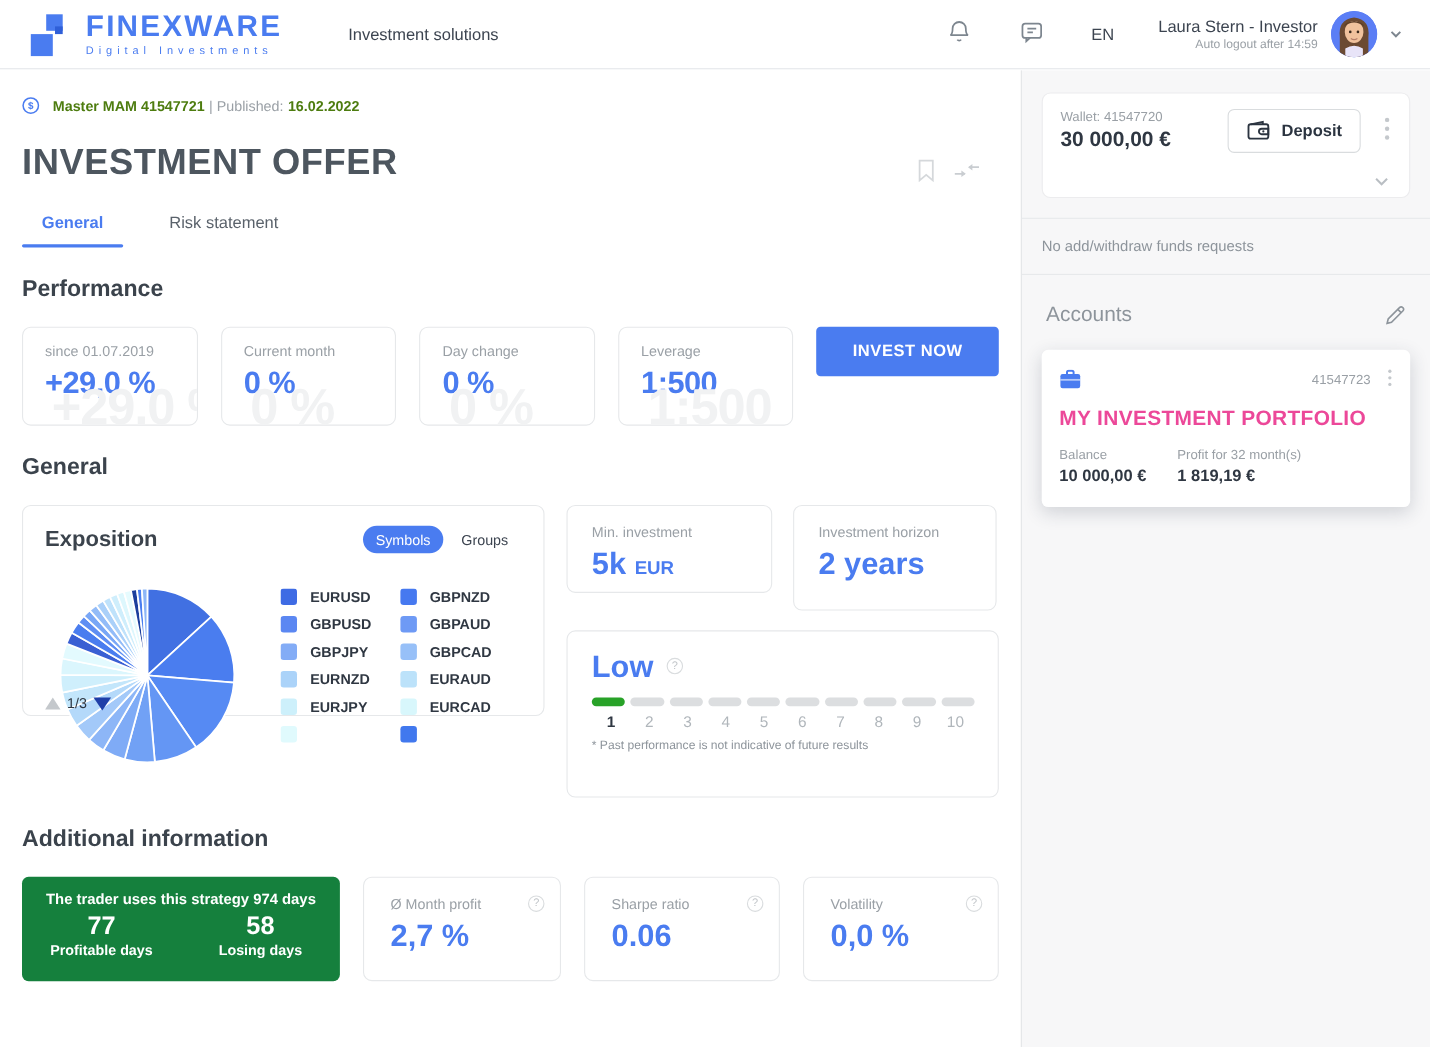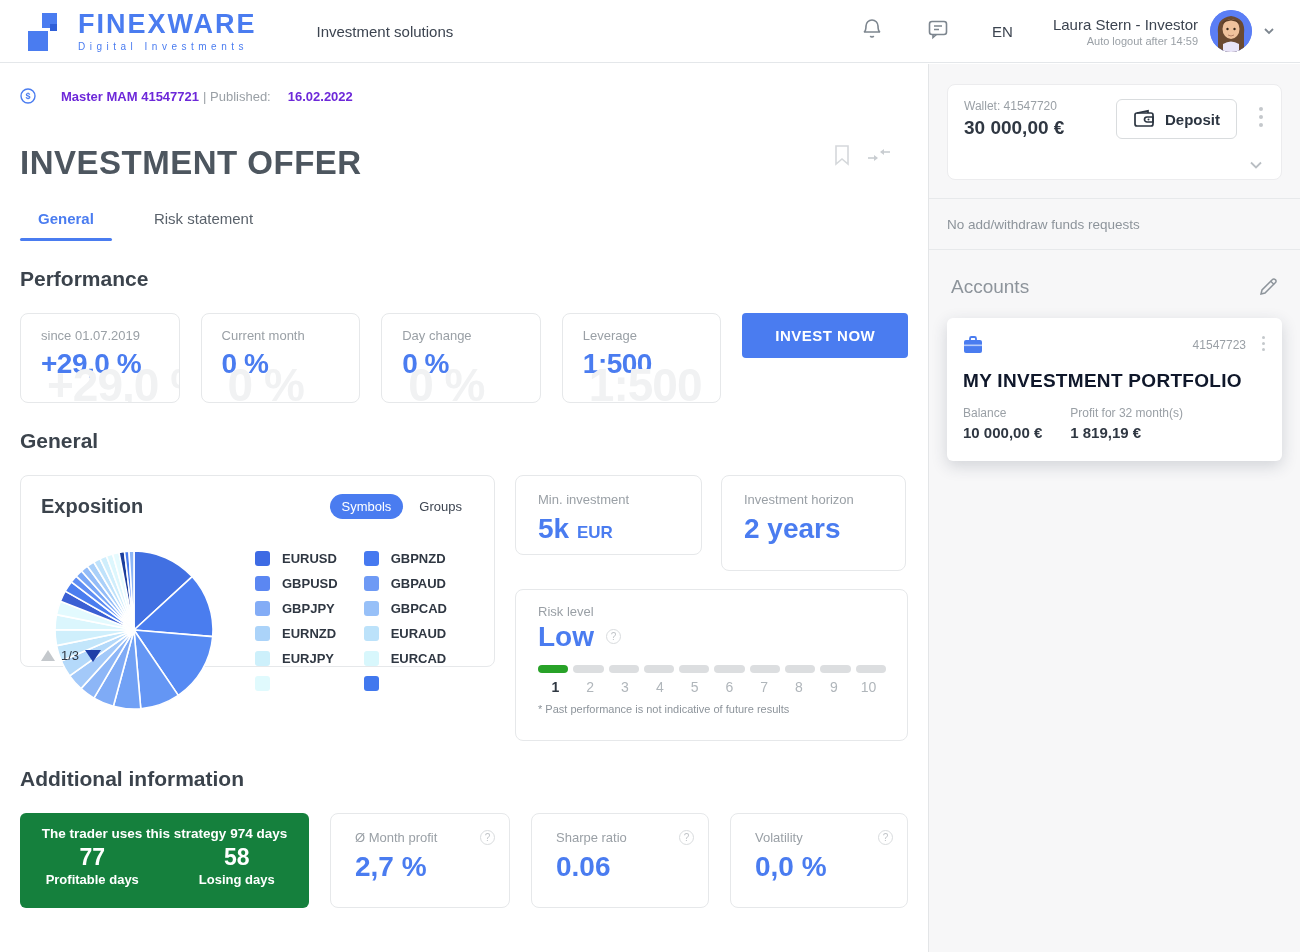--- a/index.html
+++ b/index.html
@@ -26,24 +26,24 @@
   .user-sub { font-size:11px; color:#9aa0a6; margin-top:2px; }
   .avatar { width:42px; height:42px; border-radius:50%; overflow:hidden; background:#5b7ef5; margin-right:10px; cursor:pointer; flex-shrink:0; }
   .chev { color:#7d868f; cursor:pointer; }
 
   
   .main { position:absolute; top:64px; left:0; width:928px; height:888px; background:#fff; padding:24px 20px 0 20px; }
   .sidebar { position:absolute; top:64px; right:0; width:372px; height:888px; background:#f7f7f8; border-left:1px solid #e3e5e7; padding:20px 18px 0 18px; }
 
   
   .crumb { display:flex; align-items:center; font-size:13px; color:#9aa0a6; }
-  .crumb b { color:#6d28d9;margin-left:13px; }
+  .crumb b { color:#4d7c0f; }
   .coin-icon { width:16px; height:16px; margin-right:12px; }
   .crumb .sep { margin:0 4px; }
-  .title-row { display:flex; align-items:flex-start; margin-top:40px; }
+  .title-row { display:flex; align-items:flex-end; margin-top:24px; }
   .page-title { font-size:33px; font-weight:bold; color:#4d565f; letter-spacing:0.5px; }
   .title-icons { margin-left:auto; margin-right:16px; display:flex; align-items:center; gap:14px; }
   .title-icons svg { cursor:pointer; }
 
   
   .tabs { display:flex; margin-top:28px; gap:24px; }
   .tab { font-size:15px; padding:0 18px 14px 18px; cursor:pointer; color:#5a626b; position:relative; }
   .tab.active { color:#4a7cf0; font-weight:bold; }
   .tab.active::after { content:""; position:absolute; left:0; right:0; bottom:0; height:3px; background:#4a7cf0; border-radius:2px; }
 
@@ -119,21 +119,21 @@
   .requests-text { font-size:13.5px; color:#8d949b; }
   .accounts-head { display:flex; align-items:center; margin-top:26px; padding:0 4px; }
   .accounts-title { font-size:19px; color:#8d949b; font-weight:500; }
   .edit-icon { margin-left:auto; cursor:pointer; }
   .account-card { background:#fff; border-radius:6px; box-shadow:0 5px 16px rgba(40,50,70,0.18); margin-top:20px; padding:18px 16px 20px 16px; position:relative; }
   .acct-top { display:flex; align-items:center; }
   .acct-type { font-size:12px; color:#9aa0a6; margin-left:12px; }
   .acct-id { font-size:12px; color:#9aa0a6; margin-left:auto; margin-right:16px; }
   .acct-kebab { width:4px; cursor:pointer; }
   .acct-kebab i { display:block; width:3px; height:3px; border-radius:50%; background:#c4c8cc; margin-bottom:3px; }
-  .acct-name { font-size:19px; font-weight:bold; color:#0f172a; margin-top:16px; letter-spacing:0.3px; }
+  .acct-name { font-size:19px; font-weight:bold; color:#ec4899; margin-top:16px; letter-spacing:0.3px; }
   .acct-stats { display:flex; margin-top:14px; }
   .acct-stat { margin-right:28px; }
   .acct-stat-label { font-size:12px; color:#9aa0a6; }
   .acct-stat-value { font-size:15px; font-weight:bold; color:#2f3742; margin-top:4px; }
 </style>
 </head>
 <body>
 
 <div class="header">
   <div class="logo">
@@ -351,21 +351,20 @@
         <div class="info-card card-min">
           <div class="stat-label">Min. investment</div>
           <div class="big-blue"><span>5k</span> <span class="unit">EUR</span></div>
         </div>
         <div class="info-card card-hor">
           <div class="stat-label">Investment horizon</div>
           <div class="big-blue">2 years</div>
         </div>
       </div>
       <div class="risk-card">
-        <div class="stat-label">Risk level</div>
         <div class="risk-value-row">
           <div class="big-blue" style="margin-top:2px">Low</div>
           <span class="help">?</span>
         </div>
         <div class="risk-bar" id="risk-bar">
             <div class="risk-seg on"></div>
             <div class="risk-seg"></div>
             <div class="risk-seg"></div>
             <div class="risk-seg"></div>
             <div class="risk-seg"></div>

